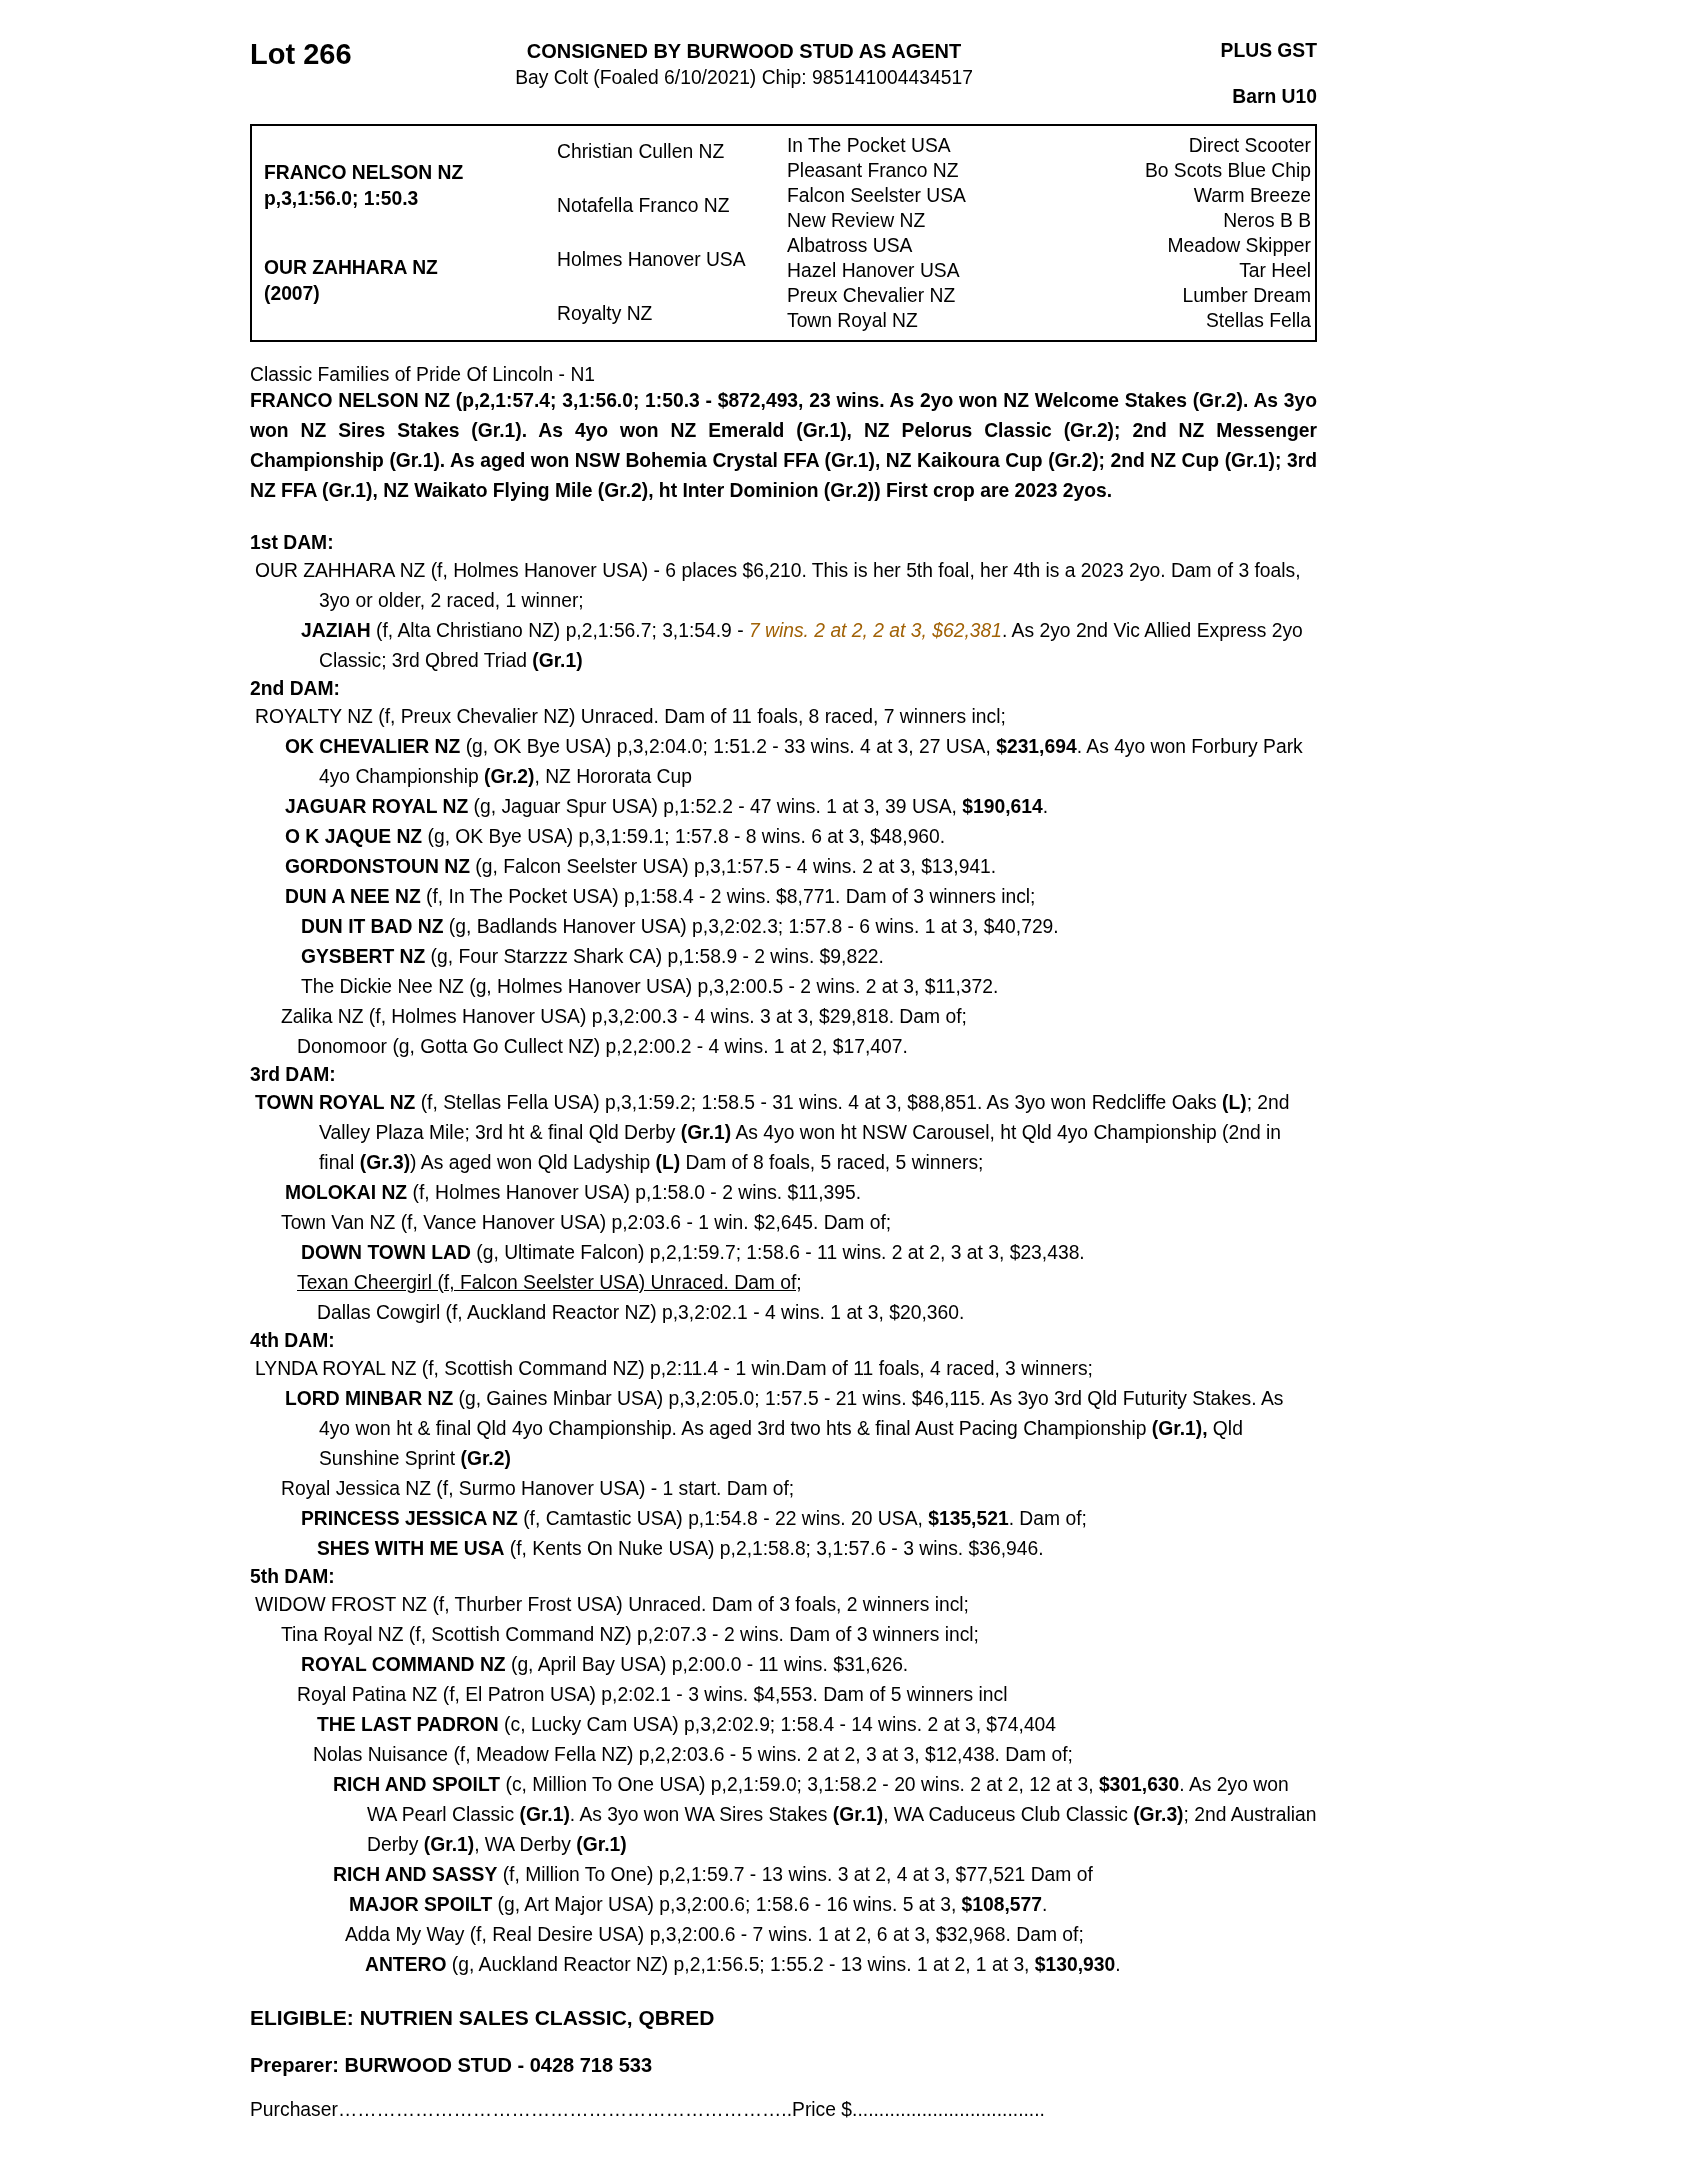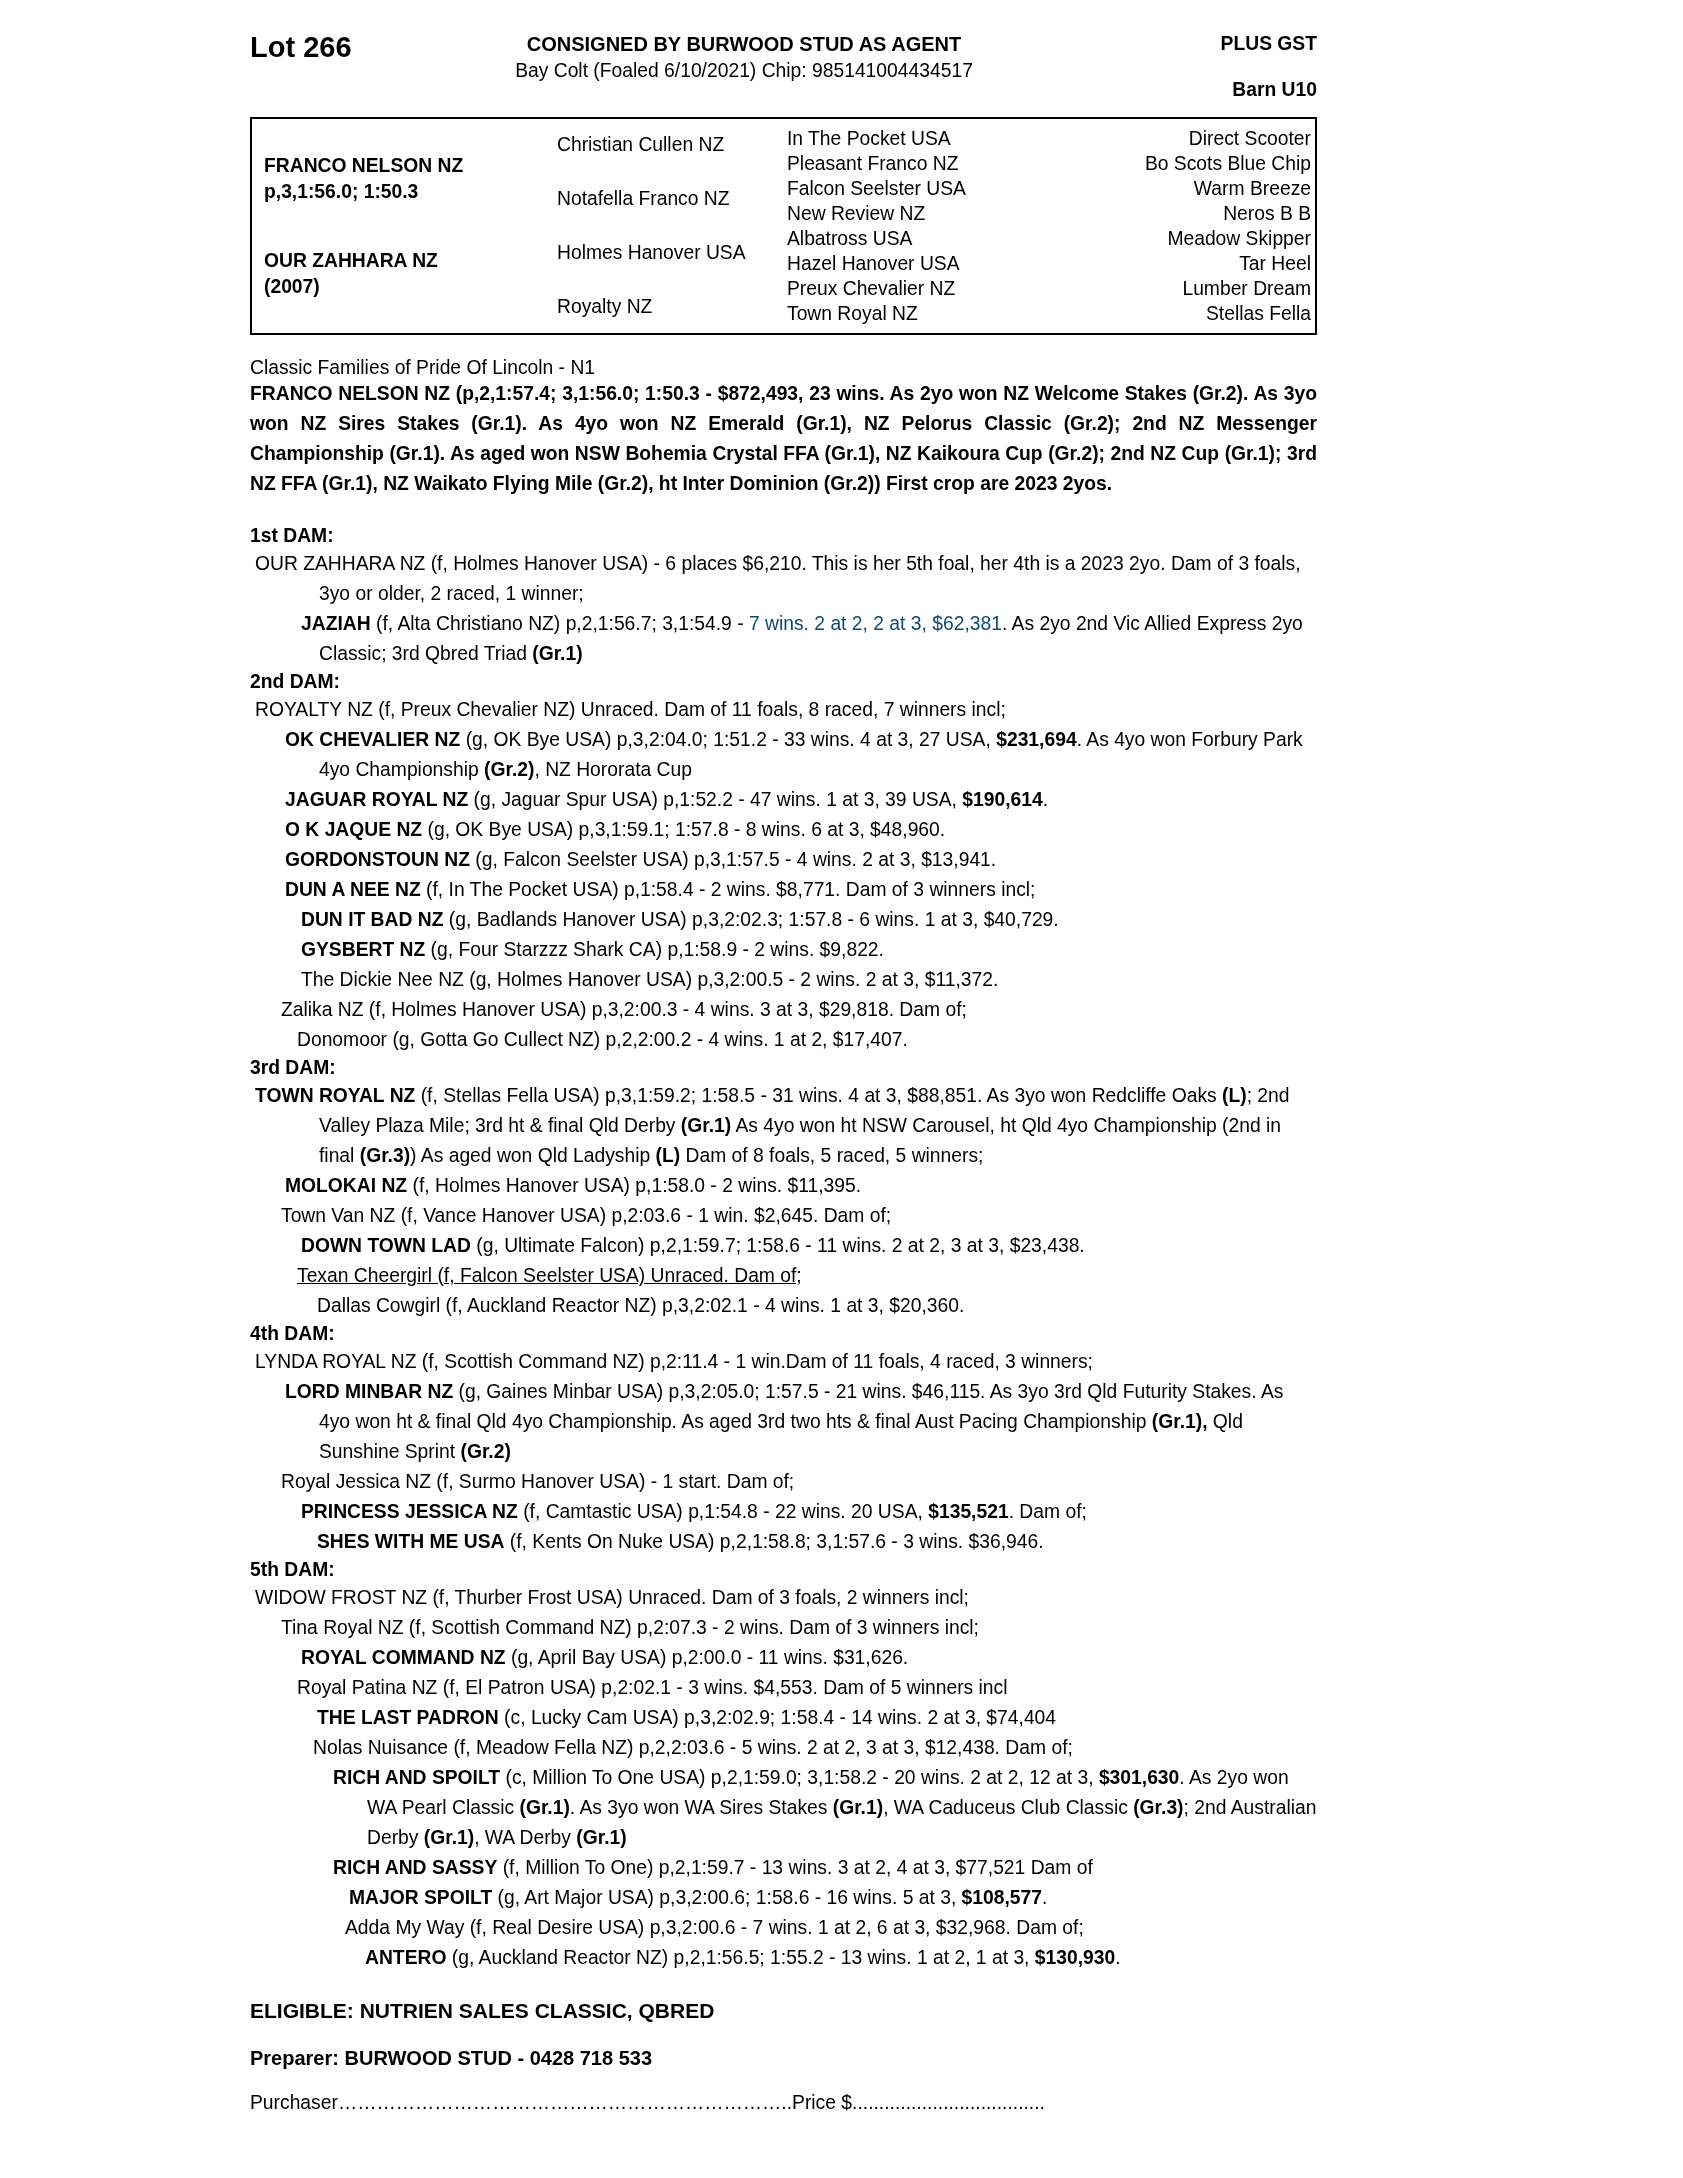--- a/index.html
+++ b/index.html
@@ -1,18 +1,18 @@
 <!DOCTYPE html>
 <html><head>
 <meta charset="utf-8">
 <style>
   html,body{margin:0;padding:0;background:#ffffff;}
   .page{position:relative;width:1683px;height:2178px;background:#fff;overflow:hidden;
         font-family:"Liberation Sans",sans-serif;color:#000;}
-  .content{position:absolute;left:250px;top:31px;width:1067px;}
+  .content{position:absolute;left:250px;top:38px;width:1067px;}
 
   
   .header-row{display:flex;align-items:flex-start;}
   .lot{width:149px;font-size:29px;font-weight:bold;}
   .header-center{flex:1;text-align:center;}
   .consigned{font-size:20px;font-weight:bold;line-height:26px;}
   .foaled{font-size:19.3px;line-height:27px;}
   .header-right{width:228px;text-align:right;}
   .plus-gst{font-size:19.3px;font-weight:bold;line-height:26px;}
   .barn{font-size:19.3px;font-weight:bold;text-align:right;margin-top:22px;}
@@ -30,21 +30,21 @@
   .dam-block{margin-top:43px;}
   .ped-main{font-size:19.3px;font-weight:bold;line-height:26px;white-space:nowrap;}
 
   
   .classic{font-size:19.3px;margin-top:22px;}
   .sire-para{font-size:19.3px;font-weight:bold;line-height:26px;text-align:justify;margin:26px 0 0 0;}
   .dam-sections{margin-top:24px;}
   .dam-heading{font-size:19.3px;font-weight:bold;line-height:26px;}
   .entry{font-size:19.3px;line-height:30px;margin:0;}
   .entry span.b{font-weight:bold;}
-  .entry span.red{color:#0c4a6e;}
+  .entry span.red{color:#a16207;font-style:italic;}
 
   
   .eligible{font-size:21px;font-weight:bold;margin-top:26px;}
   .preparer{font-size:20px;font-weight:bold;margin-top:24px;}
   .purchaser{font-size:19.3px;margin-top:22px;}
 </style>
 </head>
 <body>
 
 <div class="page">

